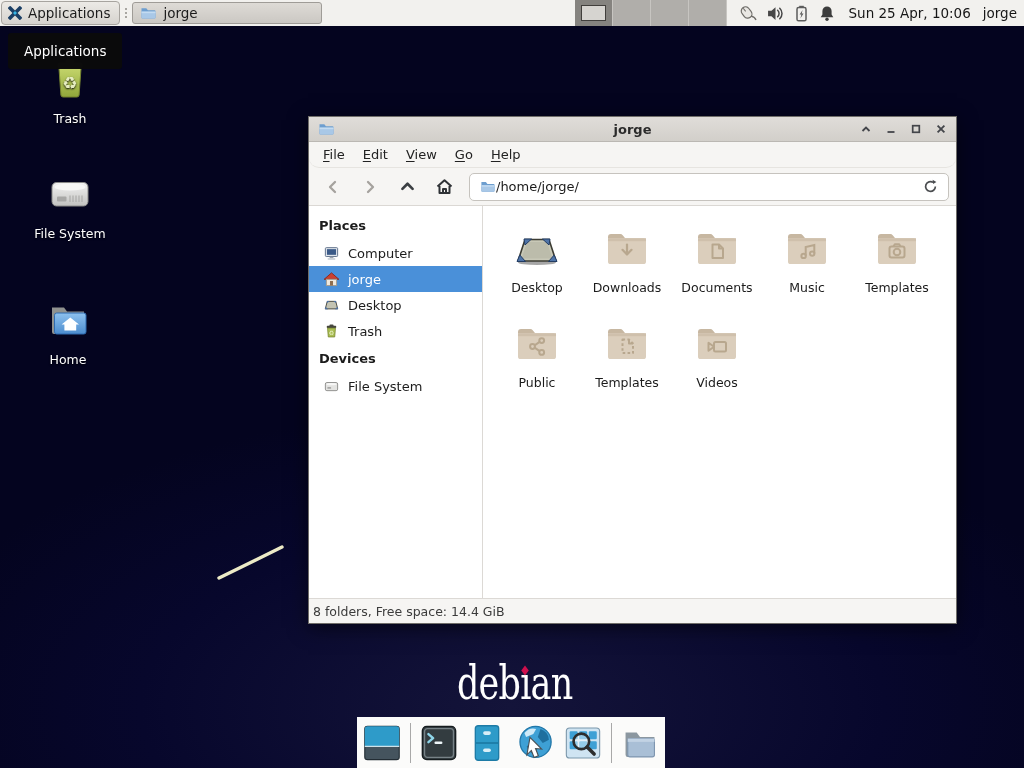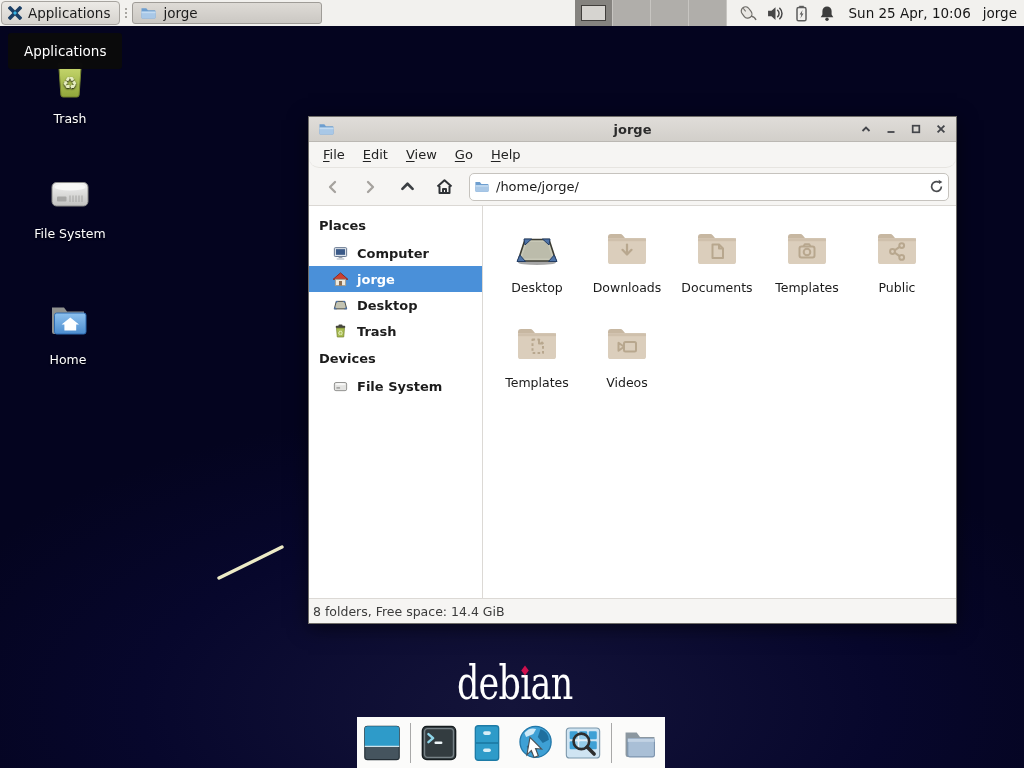--- a/index.html
+++ b/index.html
@@ -52,27 +52,27 @@
   .controls { margin-left:auto; display:flex; gap:13px; z-index:1; align-items:center; }
   .controls span { display:flex; align-items:center; }
   .menubar { height:26px; flex:0 0 26px; display:flex; align-items:center; padding:0 5px;
              font-size:13px; color:#222; border-bottom:1px solid #e6e4e0; background:#f6f5f3;border-radius:10px; }
   .menu-item { padding:0 9px; }
   .menu-item u { text-underline-offset:2px; }
   .toolbar { height:38px; flex:0 0 38px; display:flex; align-items:center; padding:0 7px; gap:3px;
              background:#f6f5f3; border-bottom:1px solid #dbd8d4; }
   .nav { width:34px; height:28px; display:flex; align-items:center; justify-content:center; }
   .pathbar { flex:1; height:28px; margin-left:5px; background:#fff; border:1px solid #c6c3be; border-radius:5px;
-             display:flex; align-items:center; padding:0 4px; gap:7px; font-size:13px; color:#1a1a1a; }
+             display:flex; align-items:center; padding:0 10px; gap:1px; font-size:13px; color:#1a1a1a; }
   .pathbar .reload { margin-left:auto; display:flex; }
   .content { flex:1; display:flex; min-height:0; background:#fff; }
   .sidebar { width:174px; flex:0 0 174px; border-right:1px solid #dcd9d5; background:#fff;
              padding-top:5px; font-size:13px; color:#1c1c1c; }
   .sb-header { font-weight:bold; padding:7px 10px 7px 10px; }
-  .sb-item { height:26px; display:flex; align-items:center; gap:8px; padding-left:23px;font-weight:bold; }
+  .sb-item { height:26px; display:flex; align-items:center; gap:8px; padding-left:14px; }
   .sb-item svg { width:17px; height:17px; flex:0 0 17px; }
   .sb-item.selected { background:#4a90d9; color:#fff; }
   .files { flex:1; padding:19px 2px 0 9px; display:flex; flex-wrap:wrap; align-content:flex-start; }
   .cell { width:90px; height:95px; display:flex; flex-direction:column; align-items:center; }
   .cell svg { width:48px; height:48px; }
   .cell .label { font-size:12.5px; color:#1b1b1b; margin-top:7px; }
   .statusbar { height:25px; flex:0 0 25px; border-top:1px solid #dcd9d5; background:#f6f5f3;
                display:flex; align-items:center; padding-left:4px; font-size:12.5px; color:#3b3b3b; }
 
   
@@ -434,20 +434,27 @@
       <div class="cell">
         <svg>
             <use href="#sym-folder48"></use>
             <use href="#sym-glyph-doc"></use>
           </svg>
         <span class="label">Documents</span>
       </div>
       <div class="cell">
         <svg>
             <use href="#sym-folder48"></use>
+            <use href="#sym-glyph-music"></use>
+          </svg>
+        <span class="label">Music</span>
+      </div>
+      <div class="cell">
+        <svg>
+            <use href="#sym-folder48"></use>
             <use href="#sym-glyph-cam"></use>
           </svg>
         <span class="label">Templates</span>
       </div>
       <div class="cell">
         <svg>
             <use href="#sym-folder48"></use>
             <use href="#sym-glyph-share"></use>
           </svg>
         <span class="label">Public</span>

